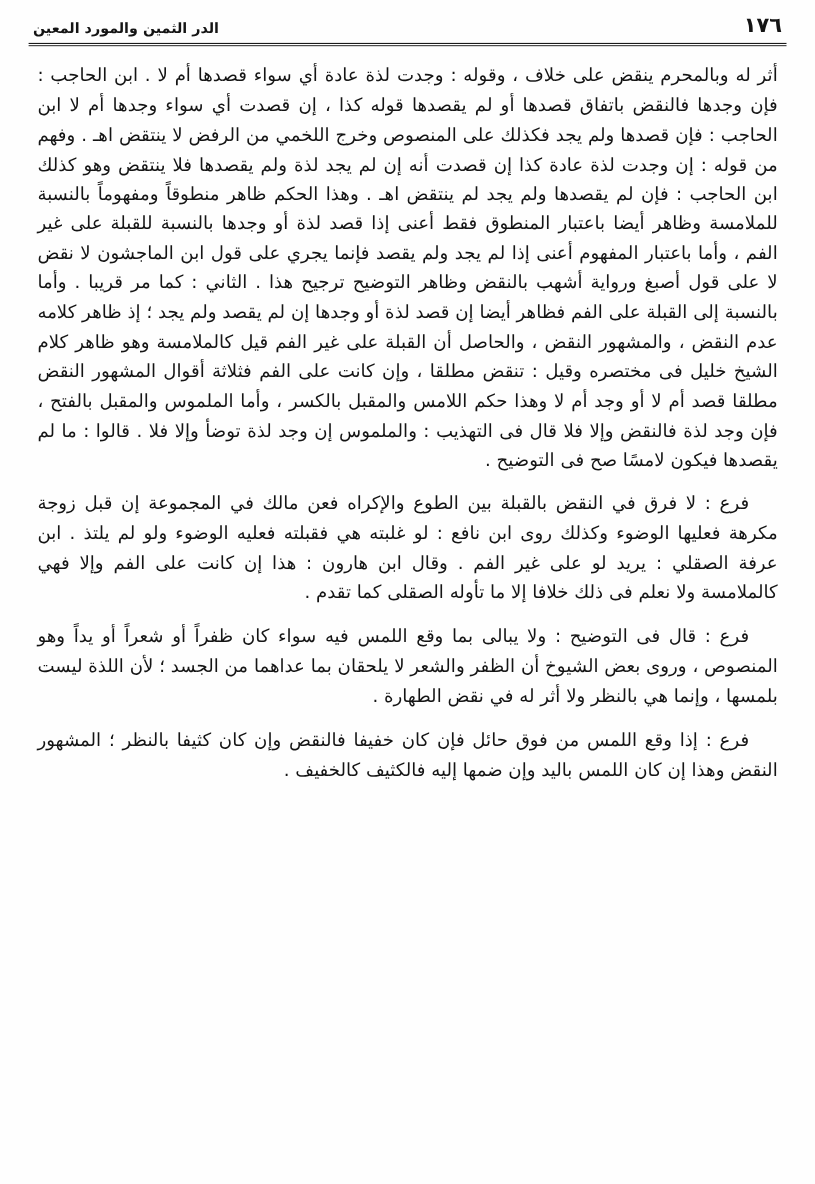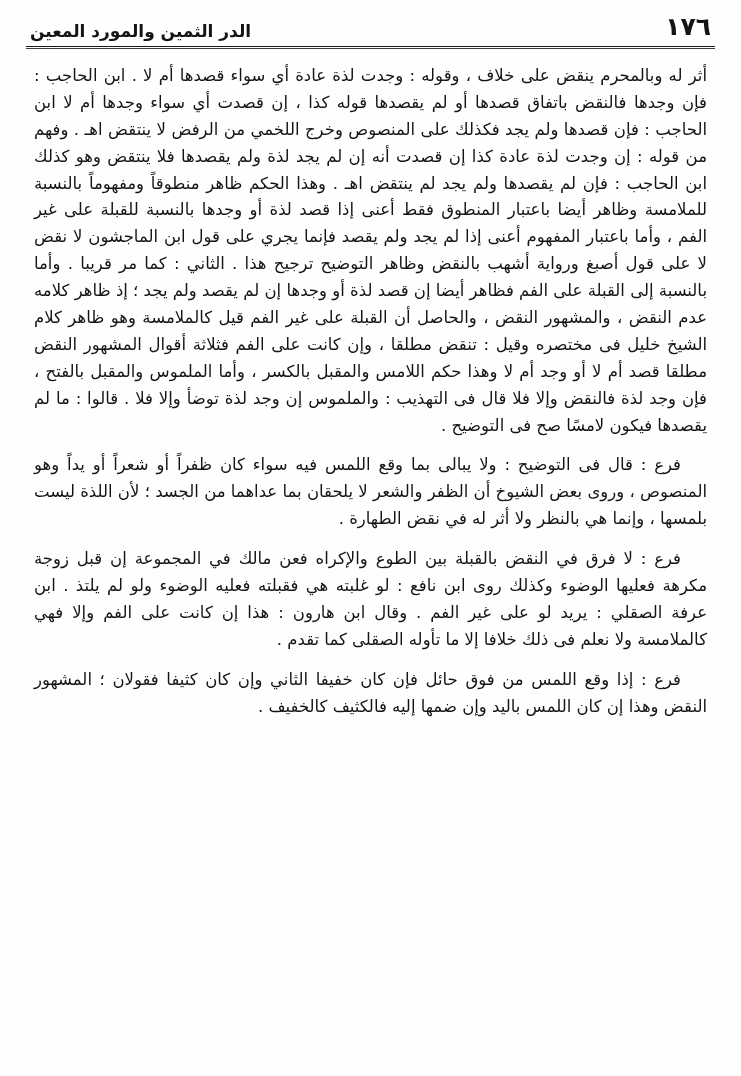--- a/index.html
+++ b/index.html
@@ -19,26 +19,26 @@
   }
   .header {
     display: flex;
     flex-direction: row;
     justify-content: space-between;
     align-items: flex-end;
     padding: 12px 30px 5px 30px;
   }
   .page-number {
     font-weight: bold;
-    font-size: 25px;
+    font-size: 19px;
     letter-spacing: 1px;
   }
   .book-title {
     font-weight: bold;
-    font-size: 17px;
+    font-size: 13px;
   }
   .header-rule {
     margin: 0 26px;
     height: 3px;
     border-top: 1.6px solid #1a1a1a;
     border-bottom: 0.8px solid #3a3a3a;
   }
   .content {
     padding: 14px 34px 0 34px;
     font-size: 16.5px;
@@ -60,17 +60,17 @@
 <body>
 
 <div class="page">
   <div class="header">
     <div class="page-number">١٧٦</div>
     <div class="book-title">الدر الثمين والمورد المعين</div>
   </div>
   <div class="header-rule"></div>
   <div class="content">
       <p class="para"><span>أثر له وبالمحرم ينقض على خلاف ، وقوله : وجدت لذة عادة أي سواء قصدها أم لا . ابن الحاجب : فإن وجدها فالنقض باتفاق قصدها أو لم يقصدها قوله كذا ، إن قصدت أي سواء وجدها أم لا ابن الحاجب : فإن قصدها ولم يجد فكذلك على المنصوص وخرج اللخمي من الرفض لا ينتقض اهـ . وفهم من قوله : إن وجدت لذة عادة كذا إن قصدت أنه إن لم يجد لذة ولم يقصدها فلا ينتقض وهو كذلك ابن الحاجب : فإن لم يقصدها ولم يجد لم ينتقض اهـ . وهذا الحكم ظاهر منطوقاً ومفهوماً بالنسبة للملامسة وظاهر أيضا باعتبار المنطوق فقط أعنى إذا قصد لذة أو وجدها بالنسبة للقبلة على غير الفم ، وأما باعتبار المفهوم أعنى إذا لم يجد ولم يقصد فإنما يجري على قول ابن الماجشون لا نقض لا على قول أصبغ ورواية أشهب بالنقض وظاهر التوضيح ترجيح هذا . </span><span class="bold">الثاني</span><span> : كما مر قريبا . وأما بالنسبة إلى القبلة على الفم فظاهر أيضا إن قصد لذة أو وجدها إن لم يقصد ولم يجد ؛ إذ ظاهر كلامه عدم النقض ، والمشهور النقض ، والحاصل أن القبلة على غير الفم قيل كالملامسة وهو ظاهر كلام الشيخ خليل فى مختصره وقيل : تنقض مطلقا ، وإن كانت على الفم فثلاثة أقوال المشهور النقض مطلقا قصد أم لا أو وجد أم لا وهذا حكم اللامس والمقبل بالكسر ، وأما الملموس والمقبل بالفتح ، فإن وجد لذة فالنقض وإلا فلا قال فى التهذيب : والملموس إن وجد لذة توضأ وإلا فلا . قالوا : ما لم يقصدها فيكون لامسًا صح فى التوضيح .</span></p>
+      <p class="para indent"><span class="bold">فرع</span><span> : لا فرق في النقض بالقبلة بين الطوع والإكراه فعن مالك في المجموعة إن قبل زوجة مكرهة فعليها الوضوء وكذلك روى ابن نافع : لو غلبته هي فقبلته فعليه الوضوء ولو لم يلتذ . ابن عرفة الصقلي : يريد لو على غير الفم . وقال ابن هارون : هذا إن كانت على الفم وإلا فهي كالملامسة ولا نعلم فى ذلك خلافا إلا ما تأوله الصقلى كما تقدم .</span></p>
       <p class="para indent"><span class="bold">فرع</span><span> : قال فى التوضيح : ولا يبالى بما وقع اللمس فيه سواء كان ظفراً أو شعراً أو يداً وهو المنصوص ، وروى بعض الشيوخ أن الظفر والشعر لا يلحقان بما عداهما من الجسد ؛ لأن اللذة ليست بلمسها ، وإنما هي بالنظر ولا أثر له في نقض الطهارة .</span></p>
-      <p class="para indent"><span class="bold">فرع</span><span> : لا فرق في النقض بالقبلة بين الطوع والإكراه فعن مالك في المجموعة إن قبل زوجة مكرهة فعليها الوضوء وكذلك روى ابن نافع : لو غلبته هي فقبلته فعليه الوضوء ولو لم يلتذ . ابن عرفة الصقلي : يريد لو على غير الفم . وقال ابن هارون : هذا إن كانت على الفم وإلا فهي كالملامسة ولا نعلم فى ذلك خلافا إلا ما تأوله الصقلى كما تقدم .</span></p>
-      <p class="para indent"><span class="bold">فرع</span><span> : إذا وقع اللمس من فوق حائل فإن كان خفيفا الثاني وإن كان كثيفا فقولان ؛ المشهور النقض وهذا إن كان اللمس باليد وإن ضمها إليه فالكثيف كالخفيف .</span></p>
+      <p class="para indent"><span class="bold">فرع</span><span> : إذا وقع اللمس من فوق حائل فإن كان خفيفا فالنقض وإن كان كثيفا بالنظر ؛ المشهور النقض وهذا إن كان اللمس باليد وإن ضمها إليه فالكثيف كالخفيف .</span></p>
     </div>
 </div>
 
 </body></html>

